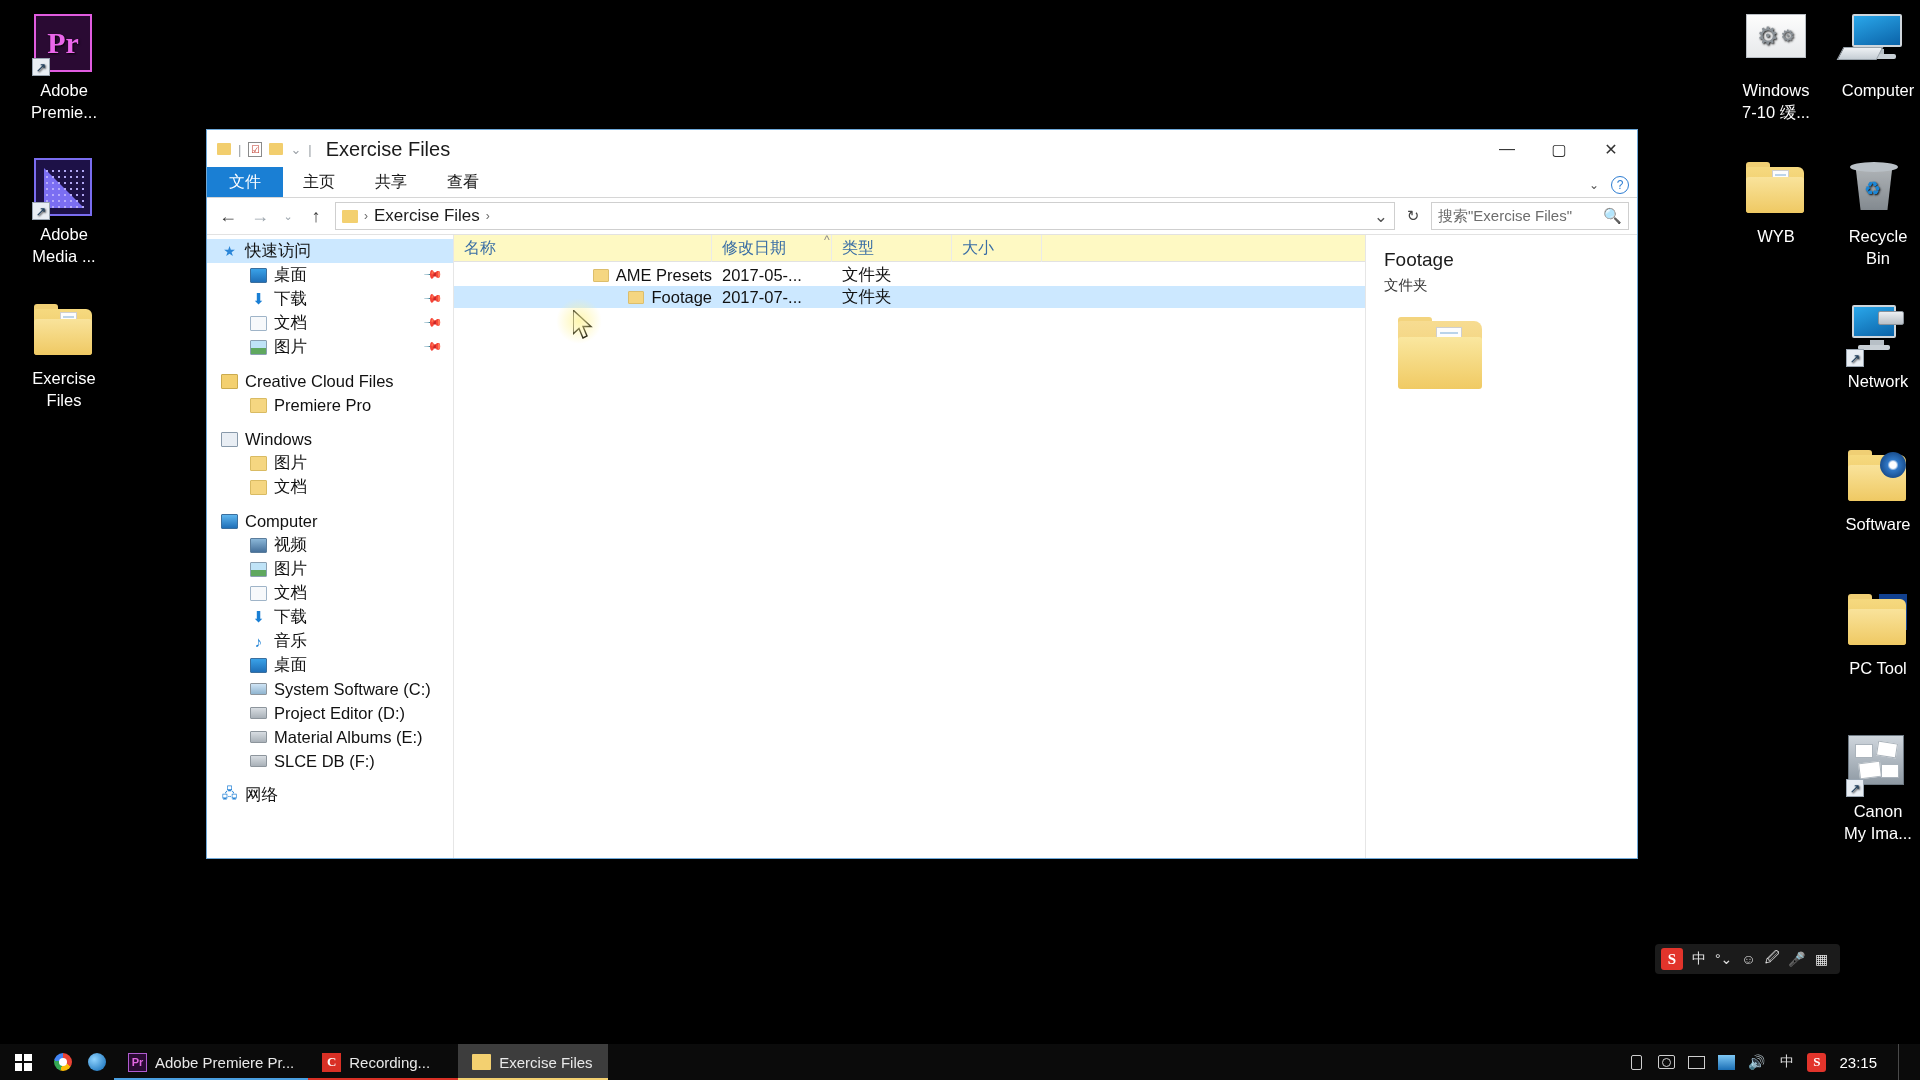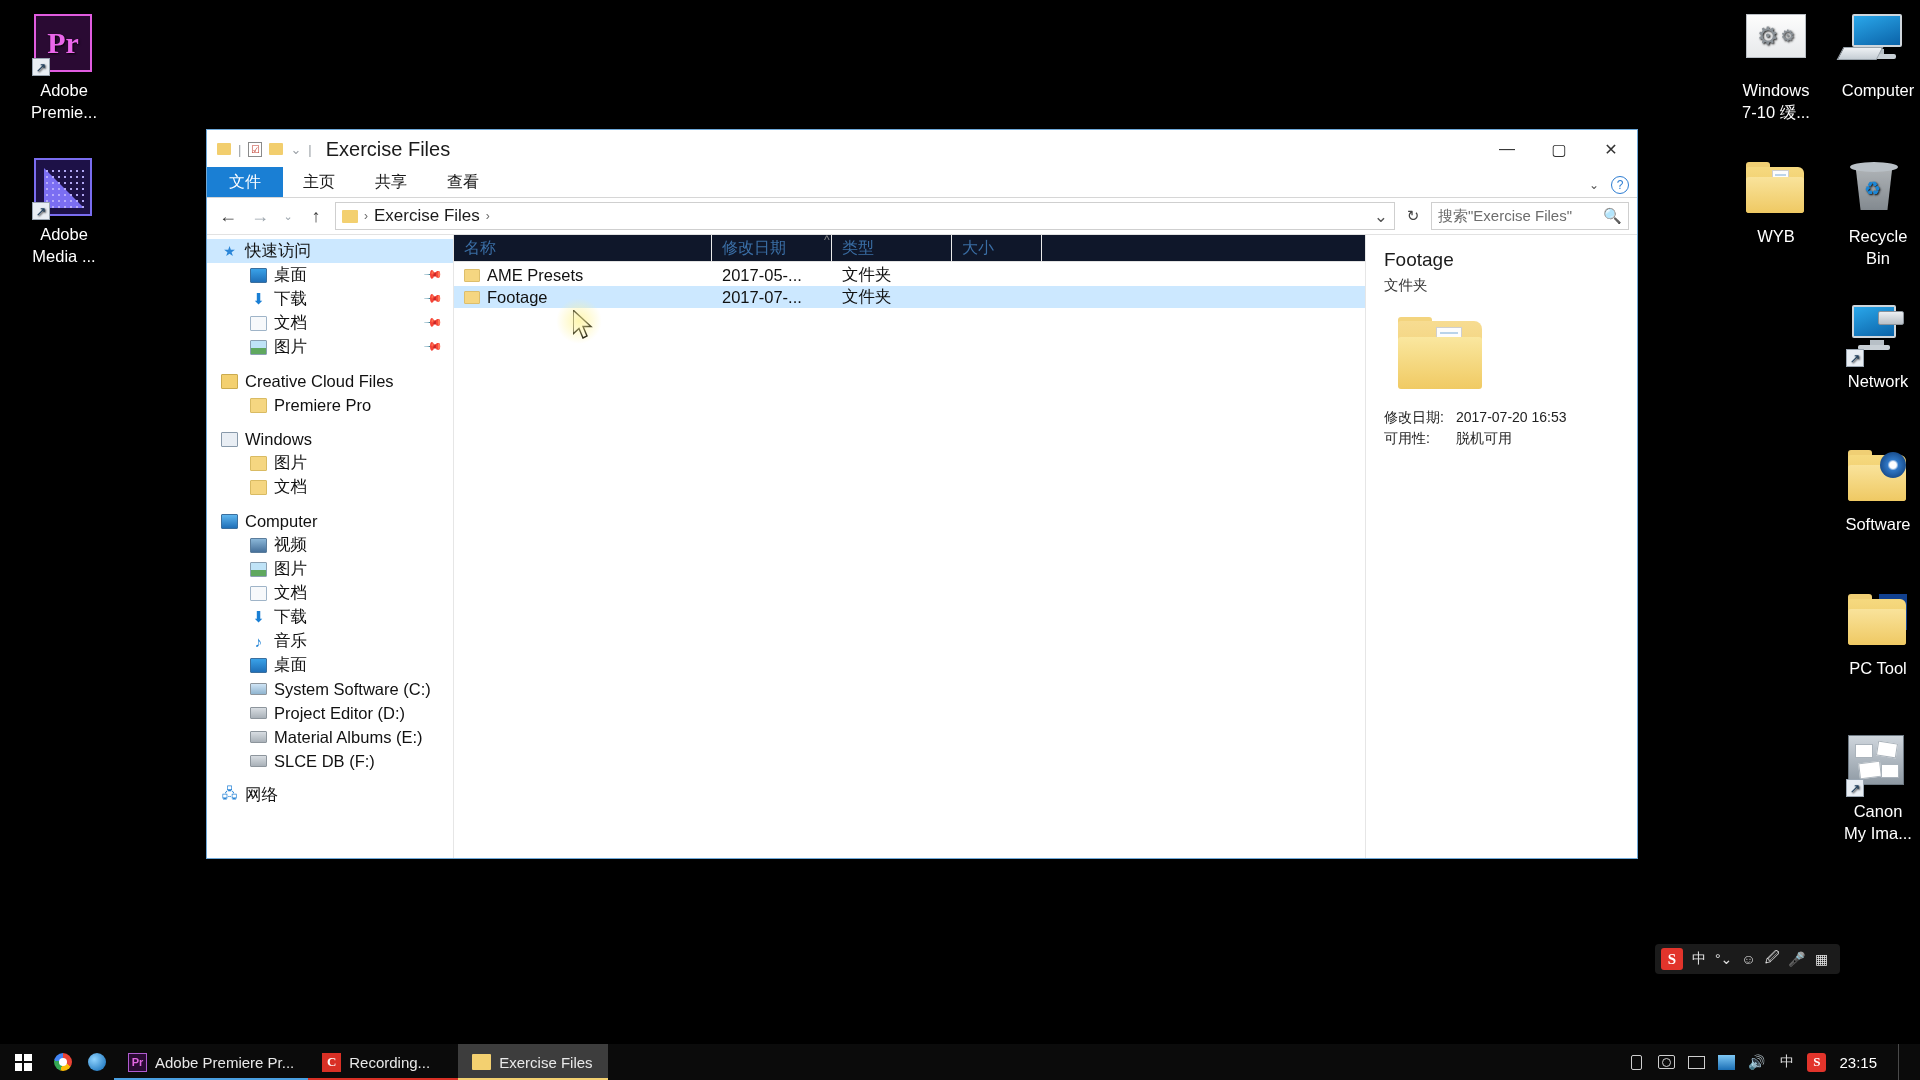--- a/index.html
+++ b/index.html
@@ -155,34 +155,34 @@
   .i-vid  { background:linear-gradient(#8bb7d8,#46709a); border:1px solid #5b7d9c;}
   .i-mus  { color:#1a7fd4; font-size:15px; text-align:center; width:17px;}
   .i-drive{ background:linear-gradient(#d8dde2,#a9b1b8); border:1px solid #8d959c; height:12px;}
   .i-drive.sys{ background:linear-gradient(#cfe4f5,#8fb4cf);}
   .i-net  { color:#2a86d8; font-size:14px; text-align:center; width:17px;}
   .gap { height:10px; }
 
   
   .filelist { flex:1; background:#fff; display:flex; flex-direction:column; min-width:0;}
   .colhead { height:27px; display:flex; align-items:center; border-bottom:1px solid #e2e2e2;
-      font-size:16px; color:#3a6ea5; background:#0f172a; position:relative;}
+      font-size:16px; color:#3a6ea5; background:#fef9c3; position:relative;}
   .colhead .sortmark { position:absolute; left:370px; top:-2px; color:#8a8a8a; font-size:12px;}
   .col { padding-left:10px; border-right:1px solid #eaeaea; height:27px; display:flex;
       align-items:center; overflow:hidden;}
   .c-name { width:258px; }
   .c-date { width:120px; }
   .c-type { width:120px; }
   .c-size { width:90px; }
   .rows { flex:1; padding-top:2px; }
   .frow { height:22px; display:flex; align-items:center; font-size:16.5px; color:#111;}
   .frow.sel { background:#cce8ff; }
   .fcell { padding-left:10px; display:flex; align-items:center; gap:7px; overflow:hidden;
       white-space:nowrap;}
-  .fc-name { width:258px; }
+  .fc-name { width:258px;justify-content:flex-end; }
   .fc-date { width:120px; }
   .fc-type { width:120px; }
   .fc-size { width:90px; }
   .ffold { width:16px;height:13px; background:#f5d681; border:1px solid #dcbe6c; border-radius:1px;}
 
   
   .preview { width:272px; border-left:1px solid #e6e6e6; background:#fff; padding:14px 18px;}
   .pv-title { font-size:19px; color:#1b1b1b; }
   .pv-sub { font-size:14.5px; color:#333; margin-top:5px;}
   .pv-icon { margin:22px 0 18px 14px; width:84px; height:72px; position:relative;}
@@ -282,20 +282,39 @@
       <div class="ame-tile">
           <div class="ame-tri"></div>
           <div class="ame-dots"></div>
         </div>
       <div class="shortcut-arrow">↗</div>
     </div>
     <div class="label">Adobe
 Media ...</div>
   </div>
 
+  <div class="dicon" style="left:6px; top:302px;">
+    <div class="glyph">
+      <div class="folder">
+          <div class="tab"></div>
+          <div class="back"></div>
+        <div class="paper">
+            <i></i>
+            <i></i>
+            <i></i>
+            <i></i>
+            <i></i>
+            <i></i>
+          </div>
+          <div class="front"></div>
+        </div>
+    </div>
+    <div class="label">Exercise
+Files</div>
+  </div>
 
   <div class="dicon" style="left:1718px; top:14px;">
     <div class="glyph">
       <div class="gears-tile">
           <span class="gear" style="font-size:24px">⚙</span>
           <span class="gear" style="font-size:16px">⚙</span>
         </div>
     </div>
     <div class="label">Windows
 7-10 缓...</div>
@@ -592,28 +611,20 @@
               <i></i>
               <i></i>
               <i></i>
               <i></i>
               <i></i>
               <i></i>
               <i></i>
               <i></i>
             </div>
           <div class="front"></div>
-        </div>
-        <div class="pv-meta">
-          <div>
-            <span class="k">修改日期:</span><span>2017-07-20 16:53</span>
-          </div>
-          <div>
-            <span class="k">可用性:</span><span>脱机可用</span>
-          </div>
         </div>
       </div>
     </div>
 
   </div>
 
   <div class="cursor">
     <div class="halo"></div>
     <svg width="24" height="34" viewBox="0 0 24 34">
       <polygon points="0,0 0,24 6,18.5 10,28 14,26 10,16.5 18,16.5" fill="#fff" stroke="#000" stroke-width="1.4"></polygon>

